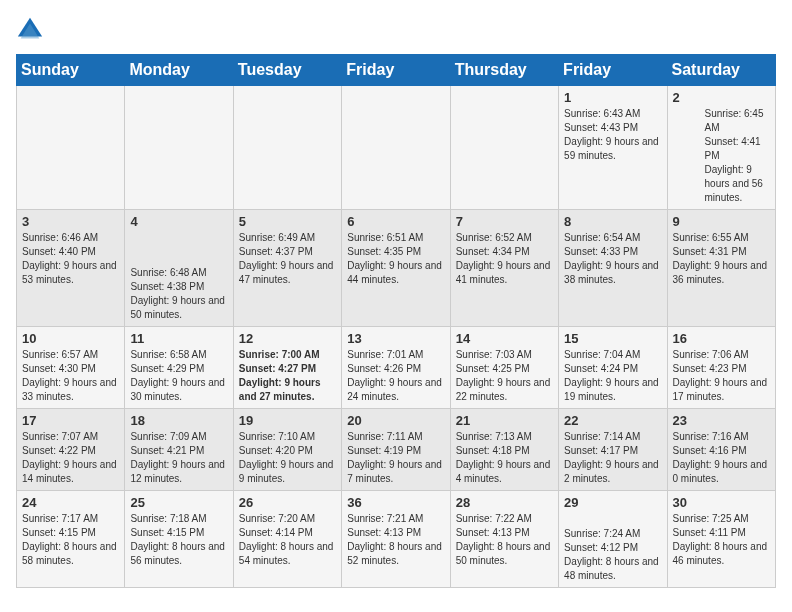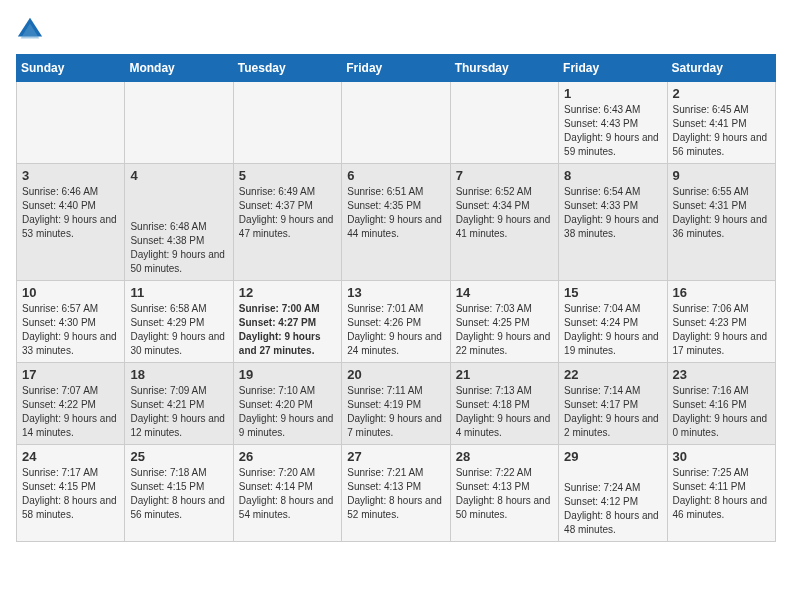--- a/index.html
+++ b/index.html
@@ -49,21 +49,21 @@
       color: #555;
     }
     table {
       width: 100%;
       border-collapse: collapse;
       table-layout: fixed;
     }
     thead th {
       background-color: #1a6db5;
       color: #fff;
-      font-size: 12px;
+      font-size: 16px;
       font-weight: bold;
       padding: 6px 4px;
       text-align: left;
       border: 1px solid #1a6db5;
     }
     tbody td {
       border: 1px solid #ccc;
       vertical-align: top;
       padding: 4px 5px;
       font-size: 10px;
@@ -132,21 +132,21 @@
           <td class="empty"></td>
           <td class="empty"></td>
           <td>
             <span class="day-num">1</span>
             <div class="day-info" style="white-space: pre-line;">Sunrise: 6:43 AM
 Sunset: 4:43 PM
 Daylight: 9 hours and 59 minutes.</div>
           </td>
           <td>
             <span class="day-num">2</span>
-            <div class="day-info" style="white-space: pre-line;">Sunrise: 6:45 AM
+            <div class="day-info" style="white-space: pre-line; margin-left: 32px;">Sunrise: 6:45 AM
 Sunset: 4:41 PM
 Daylight: 9 hours and 56 minutes.</div>
           </td>
         </tr>
         <tr>
           <td>
             <span class="day-num">3</span>
             <div class="day-info" style="white-space: pre-line;">Sunrise: 6:46 AM
 Sunset: 4:40 PM
 Daylight: 9 hours and 53 minutes.</div>
@@ -289,21 +289,21 @@
 Sunset: 4:15 PM
 Daylight: 8 hours and 56 minutes.</div>
           </td>
           <td>
             <span class="day-num">26</span>
             <div class="day-info" style="white-space: pre-line;">Sunrise: 7:20 AM
 Sunset: 4:14 PM
 Daylight: 8 hours and 54 minutes.</div>
           </td>
           <td>
-            <span class="day-num">27</span>
+            <span class="day-num">36</span>
             <div class="day-info" style="white-space: pre-line;">Sunrise: 7:21 AM
 Sunset: 4:13 PM
 Daylight: 8 hours and 52 minutes.</div>
           </td>
           <td>
             <span class="day-num">28</span>
             <div class="day-info" style="white-space: pre-line;">Sunrise: 7:22 AM
 Sunset: 4:13 PM
 Daylight: 8 hours and 50 minutes.</div>
           </td>

